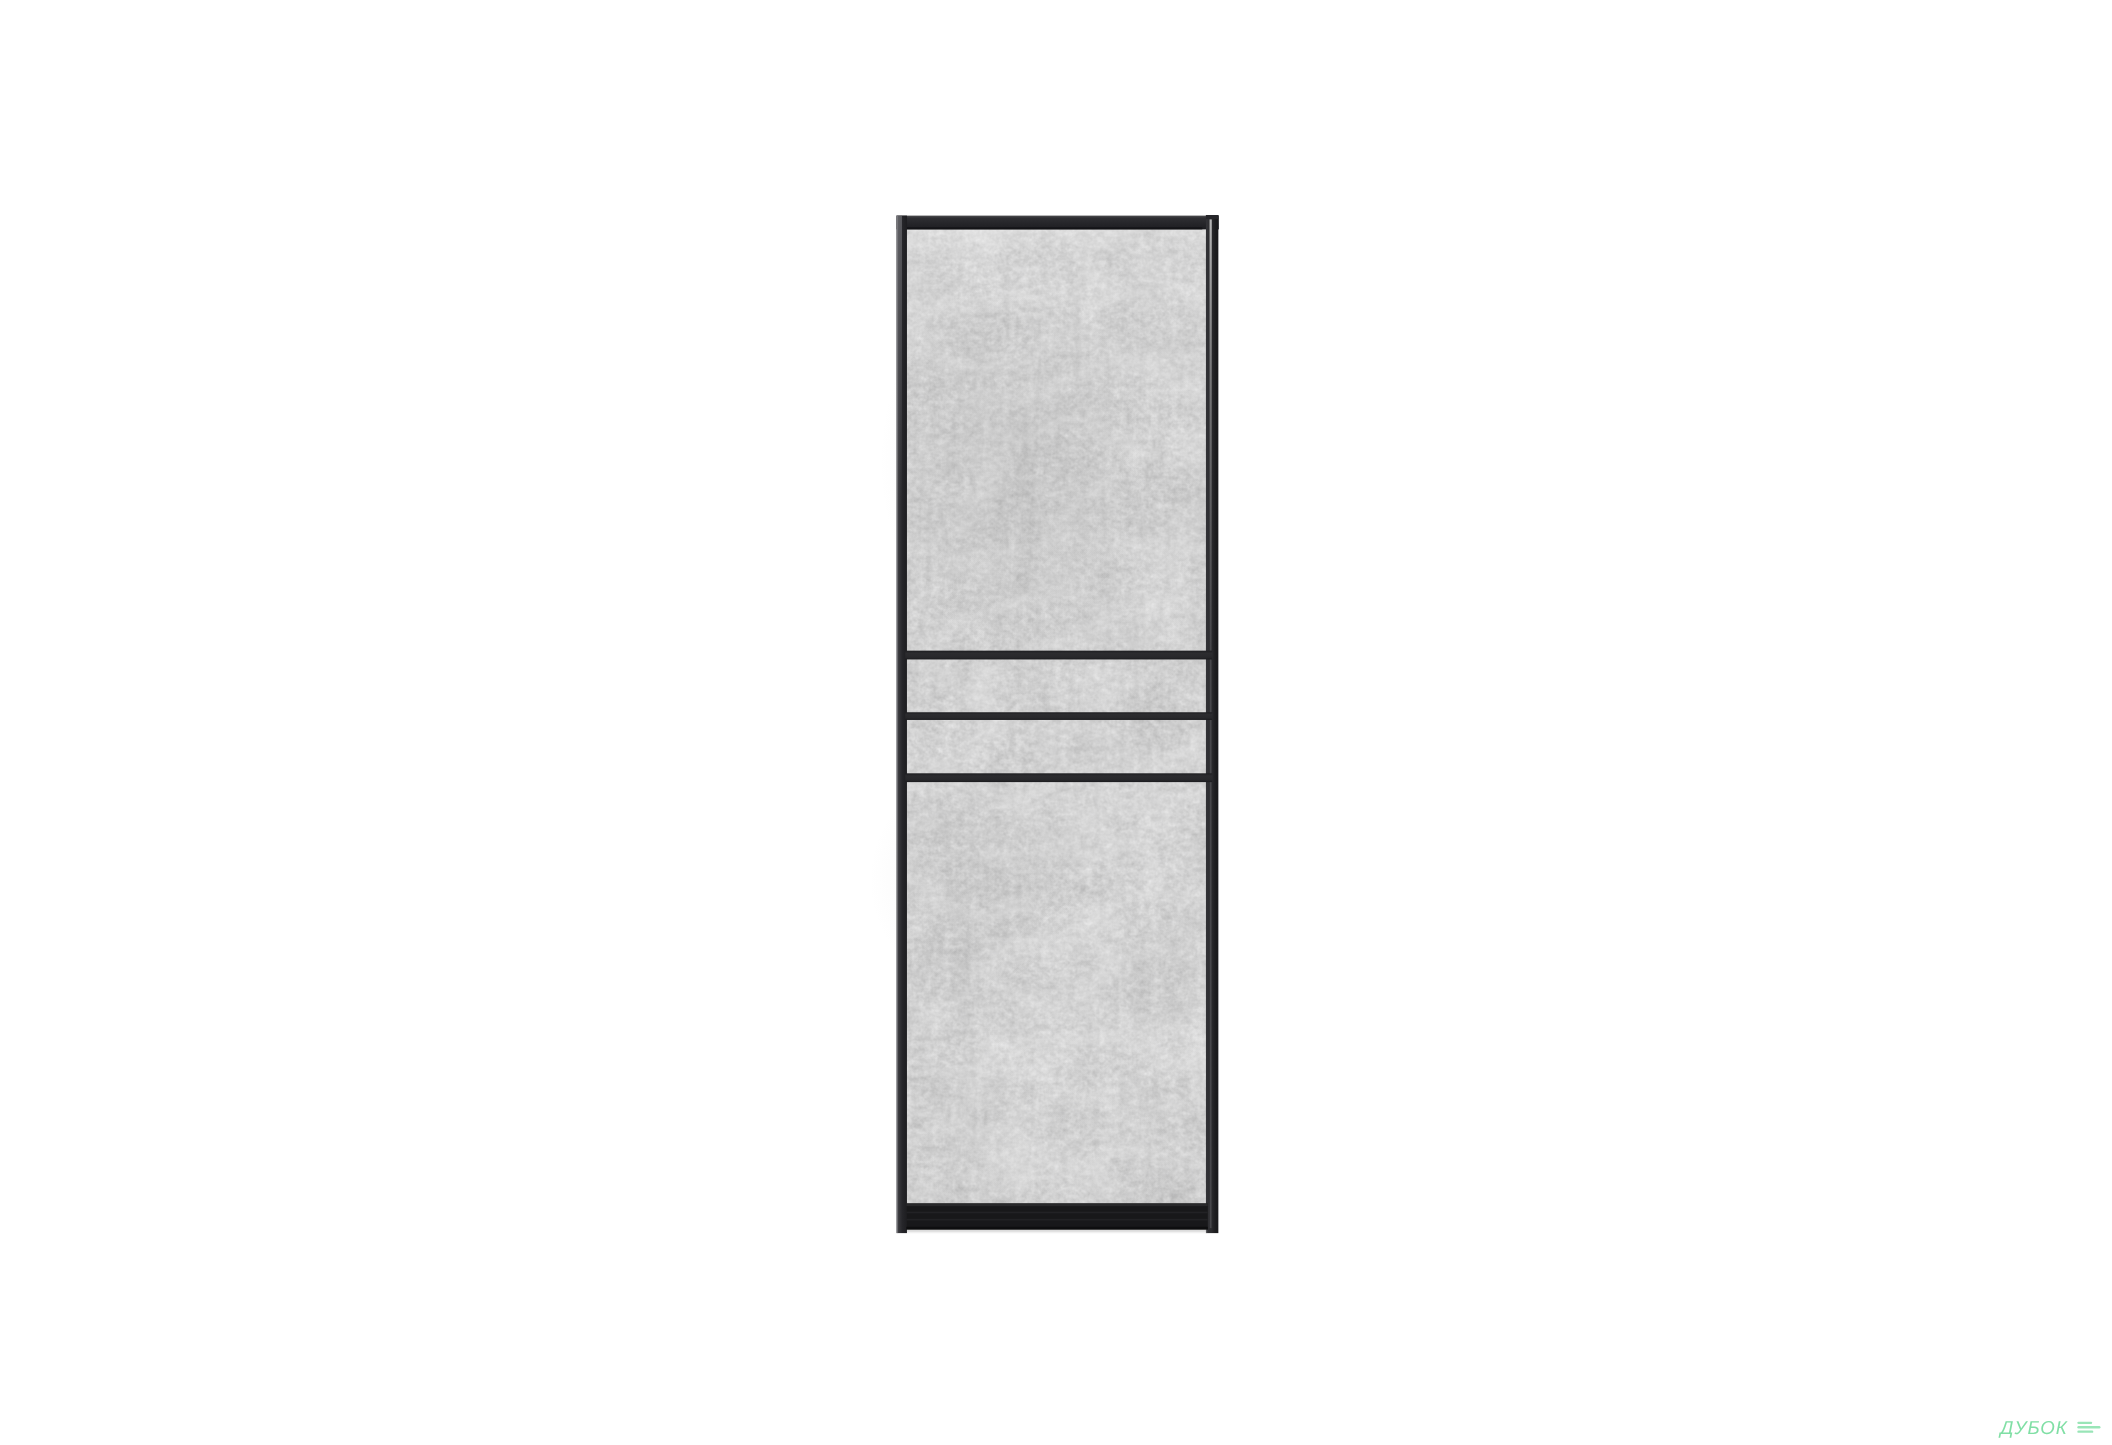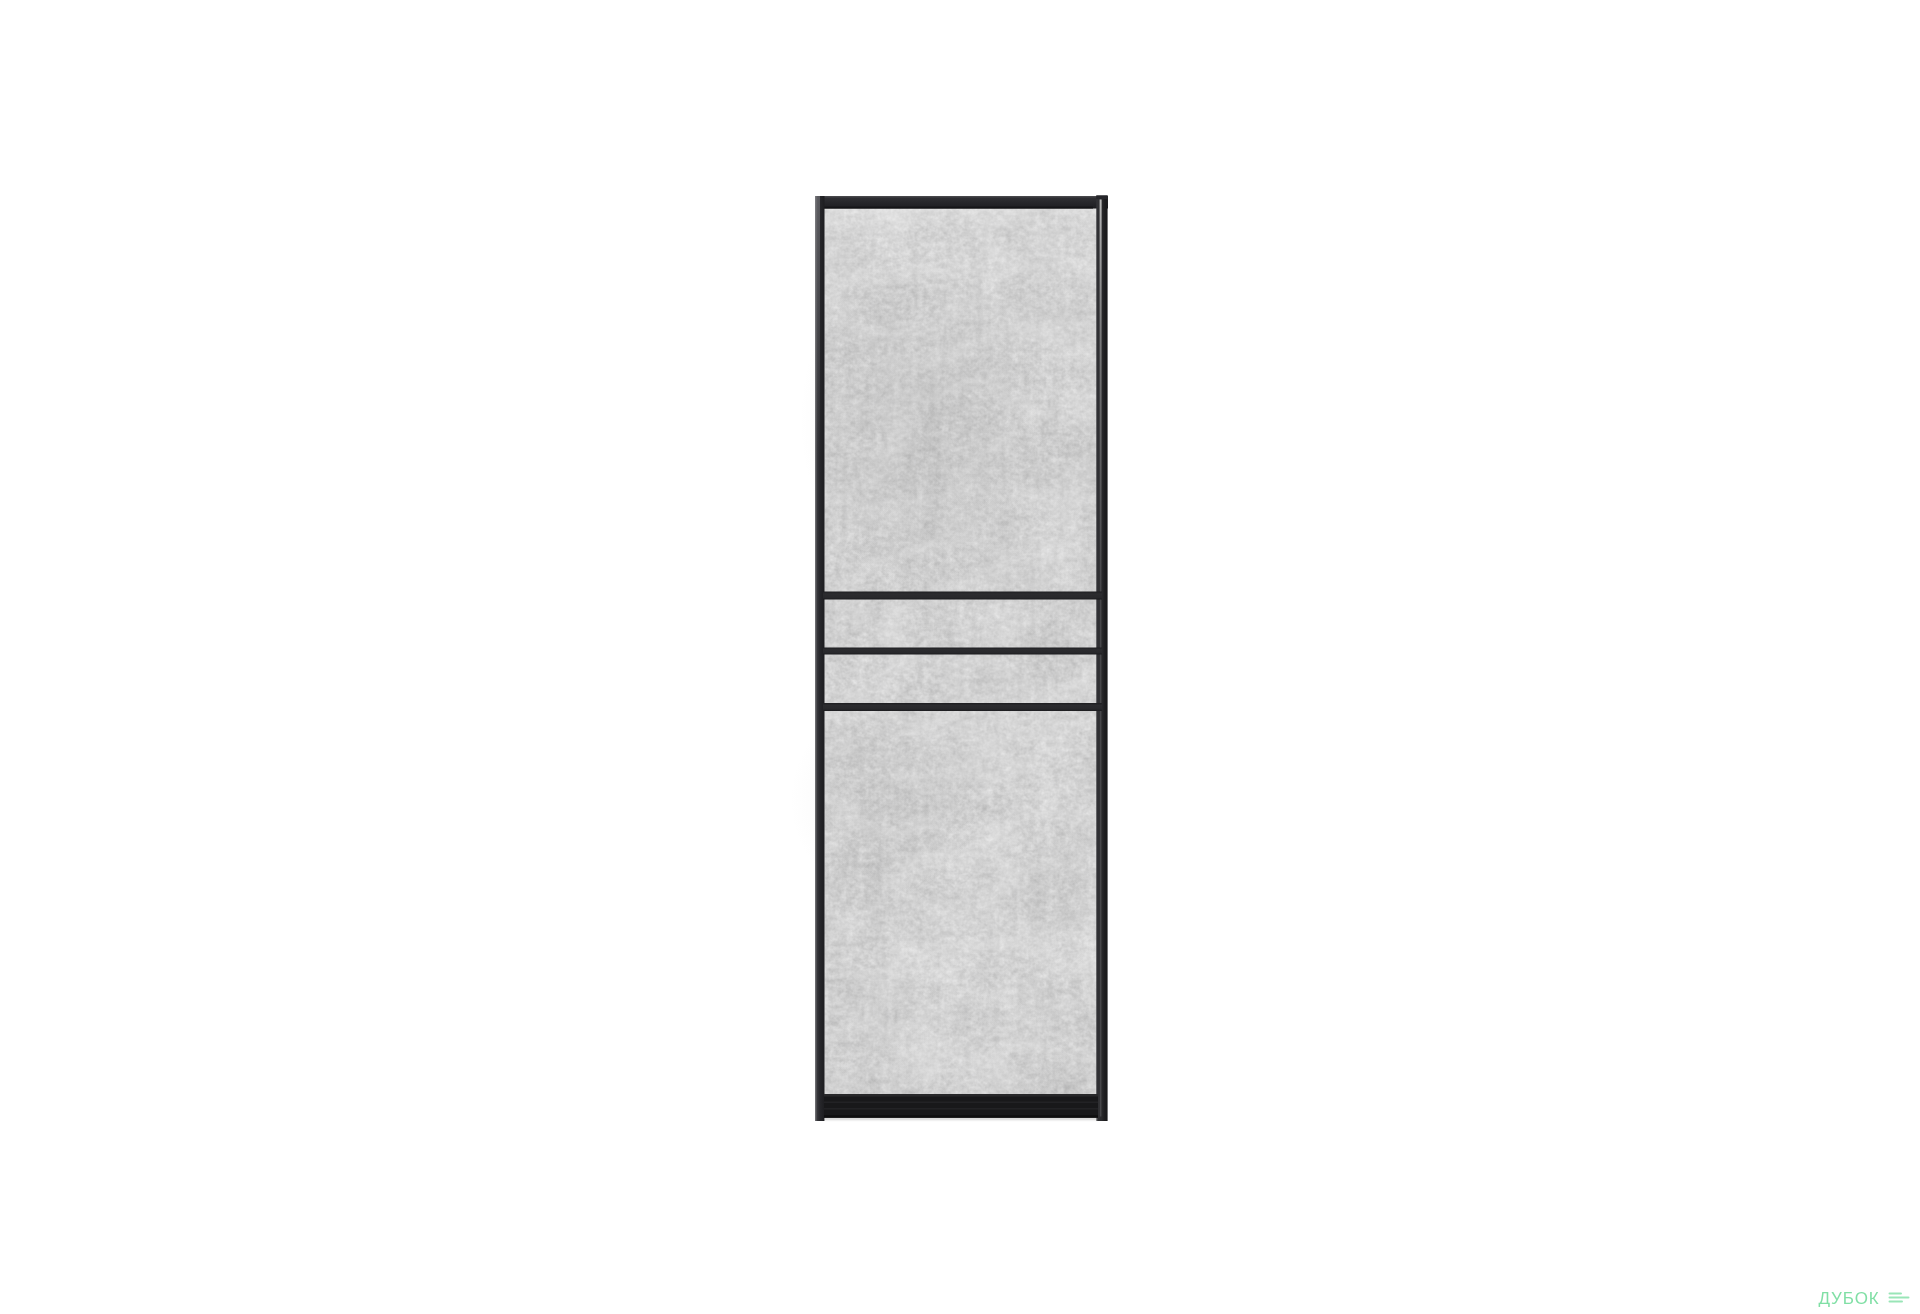--- a/index.html
+++ b/index.html
@@ -1,17 +1,17 @@
 <!DOCTYPE html>
 <html><head>
 <meta charset="utf-8">
 <style>
   html,body{margin:0;padding:0;background:#ffffff;width:1920px;height:1314px;overflow:hidden;
     font-family:"Liberation Sans", sans-serif;}
-  .stage{position:absolute;left:0;top:0;width:1920px;height:1314px;}
+  .stage{position:absolute;left:0;top:0;width:1920px;height:1314px;font-style:italic;}
 </style>
 </head>
 <body>
 <div class="stage">
 <svg width="1920" height="1314" viewBox="0 0 1920 1314" xmlns="http://www.w3.org/2000/svg">
   <defs>
     <filter id="f1" x="0%" y="0%" width="100%" height="100%" color-interpolation-filters="sRGB">
       <feTurbulence type="fractalNoise" baseFrequency="0.012 0.014" numOctaves="4" seed="11"></feTurbulence>
       <feColorMatrix type="saturate" values="0"></feColorMatrix>
       <feComponentTransfer result="base">

